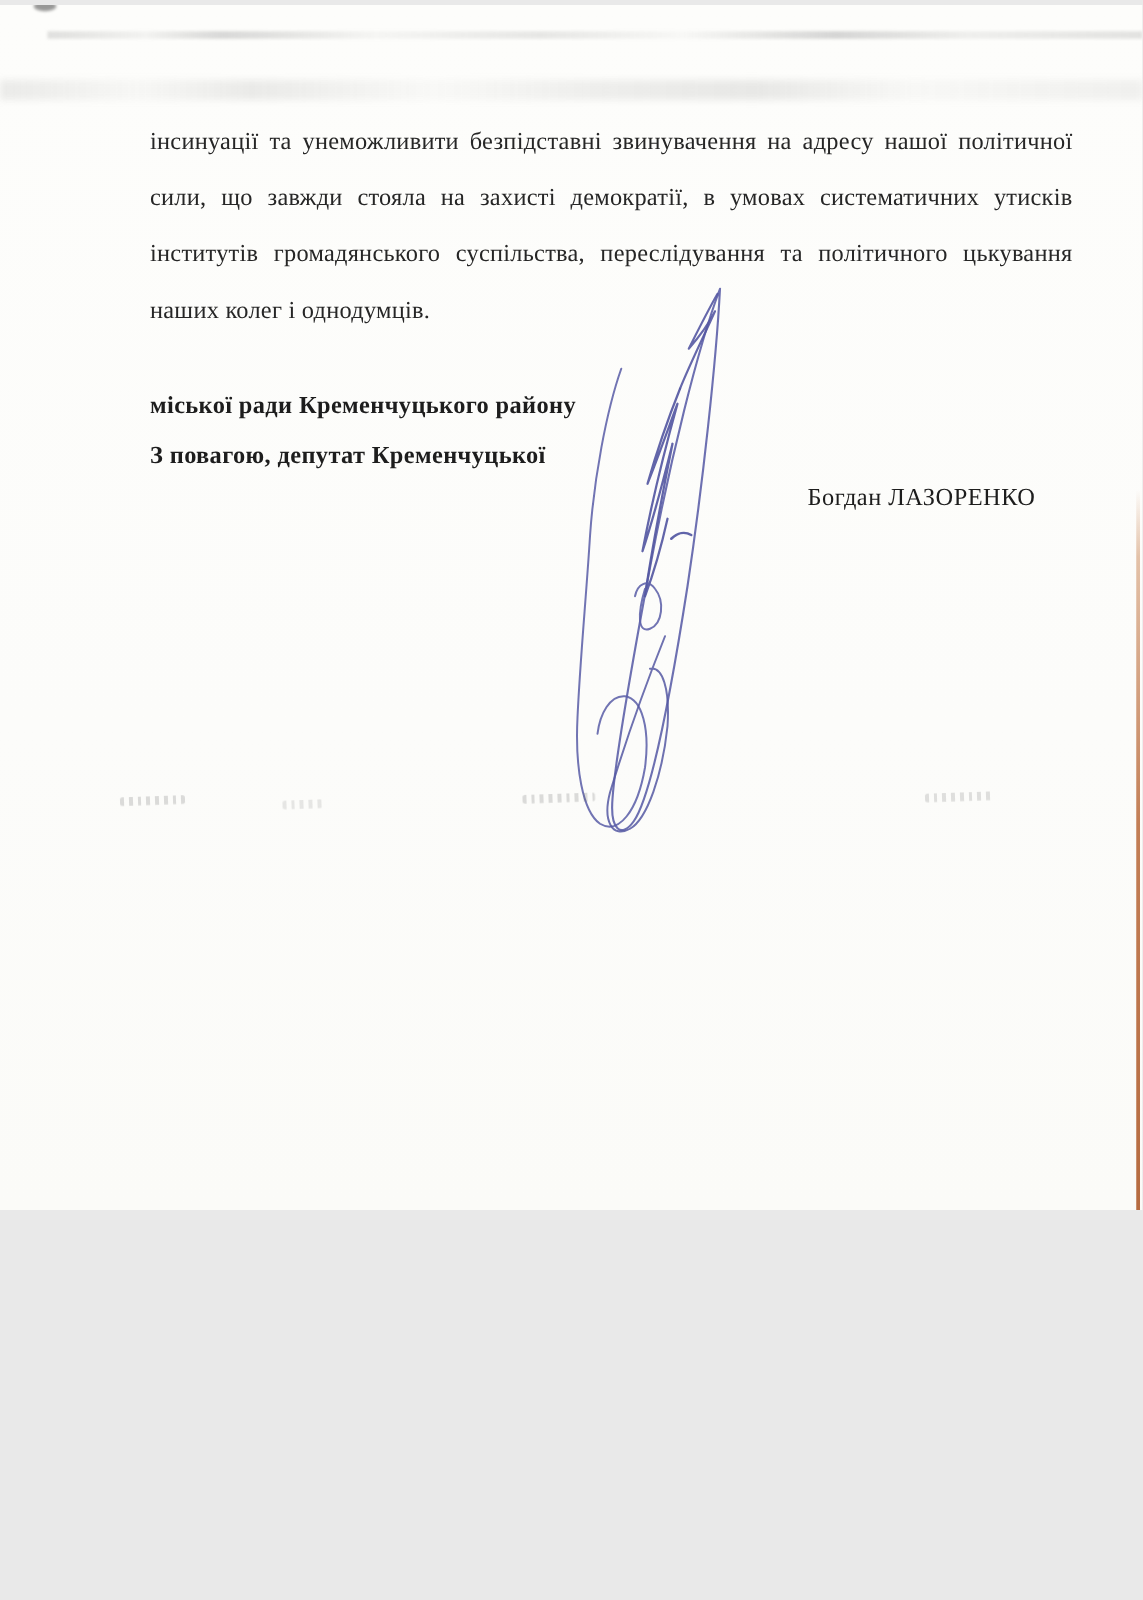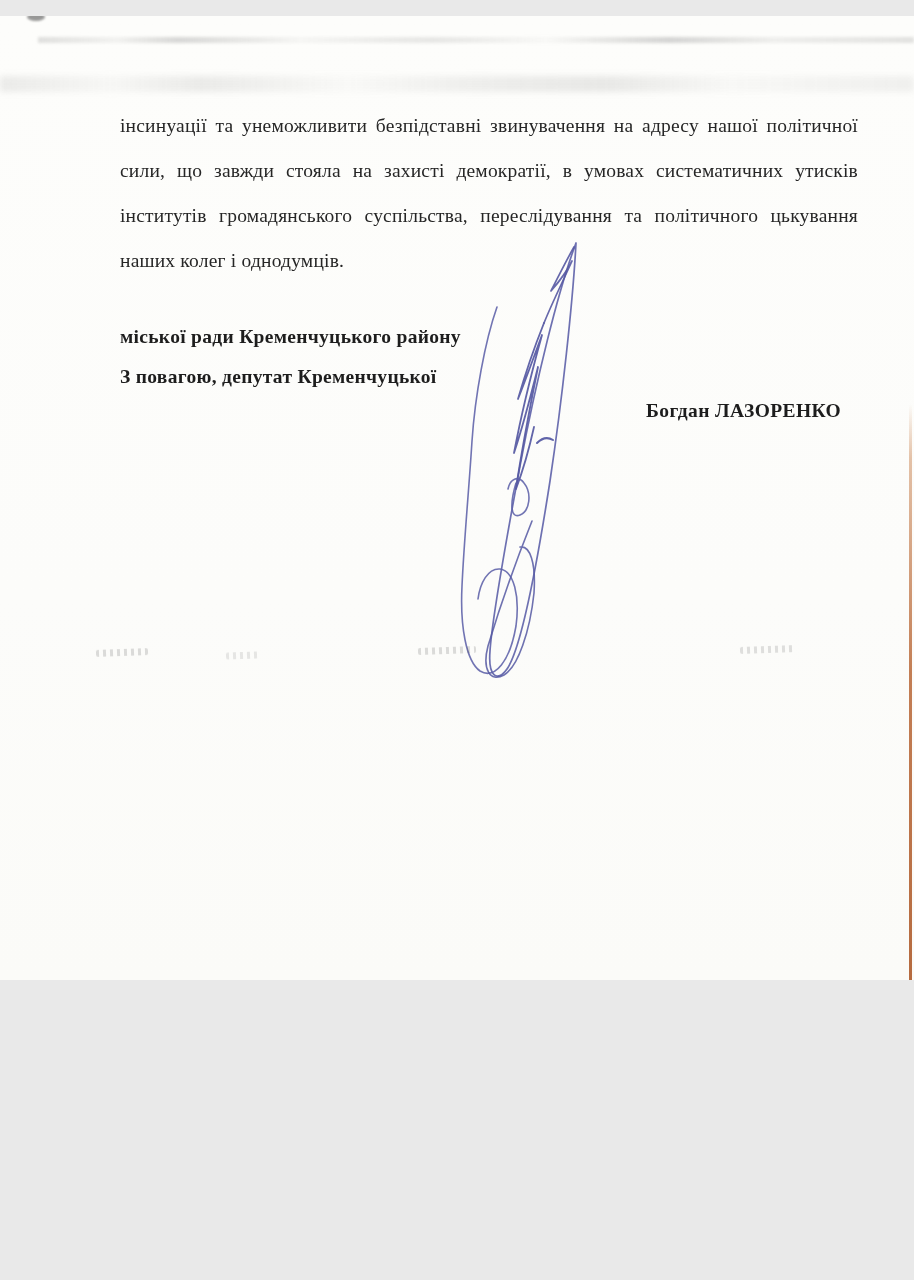--- a/index.html
+++ b/index.html
@@ -1,19 +1,19 @@
 <!DOCTYPE html>
 <html><head>
 <meta charset="utf-8">
 <style>
   html,body{margin:0;padding:0;background:#e9e9e9;}
   .page{
     position:relative;
     width:914px;height:964px;
-    margin:16px auto;
+    margin:4px auto;
     background:linear-gradient(180deg,#fdfdfb 0%,#fcfcfa 60%,#fbfbf8 100%);
     overflow:hidden;
     font-family:"Liberation Serif", serif;
   }
   
   .ghost-line-1{
     position:absolute;left:38px;top:21px;width:876px;height:6px;
     background:linear-gradient(90deg,
       rgba(120,120,120,.22) 0%, rgba(150,150,150,.10) 9%,
       rgba(110,110,110,.26) 16%, rgba(160,160,160,.08) 30%,
@@ -44,21 +44,21 @@
     letter-spacing:.2px;
   }
   .signoff{
     position:absolute;left:120px;top:301px;width:420px;
     font-size:19.5px;line-height:40px;font-weight:bold;
     color:#1d1d1d;letter-spacing:.3px;
   }
   .signoff div{white-space:nowrap;}
   .signatory-name{
     position:absolute;left:646px;top:384px;
-    font-size:19.5px;font-weight:bold;color:#1d1d1d;
+    font-size:19.5px;font-weight:normal;color:#1d1d1d;
     letter-spacing:.4px;white-space:nowrap;
   }
   .signature-svg{
     position:absolute;left:440px;top:215px;width:160px;height:460px;
   }
   
   .smudge{
     position:absolute;height:7px;
     background:repeating-linear-gradient(90deg,
       rgba(90,90,90,.45) 0 3px, rgba(90,90,90,0) 3px 7px);

